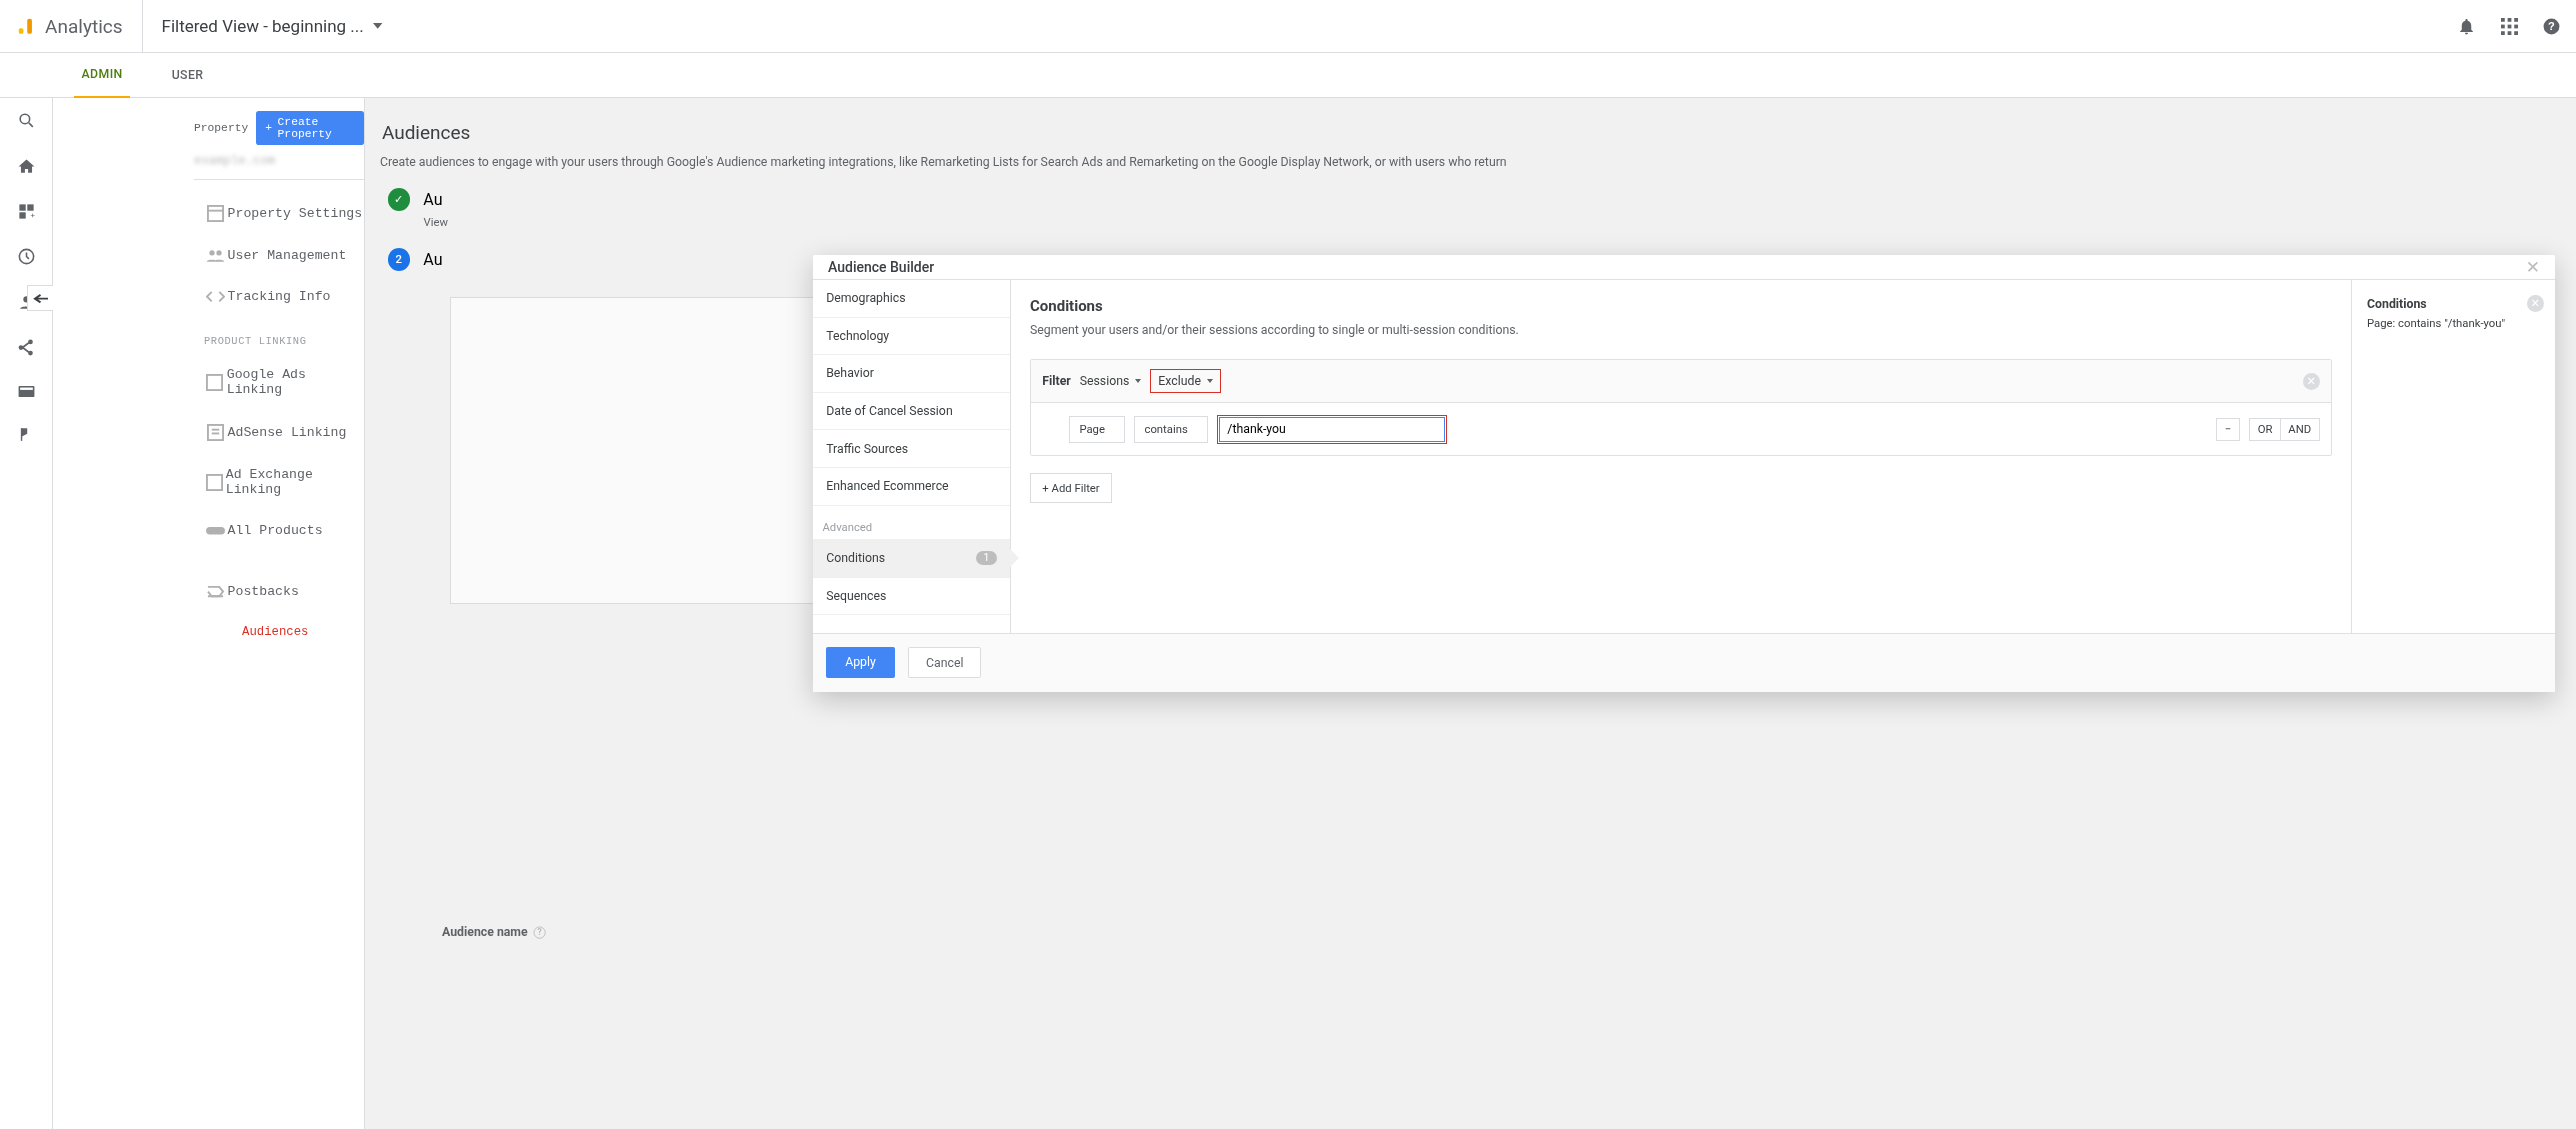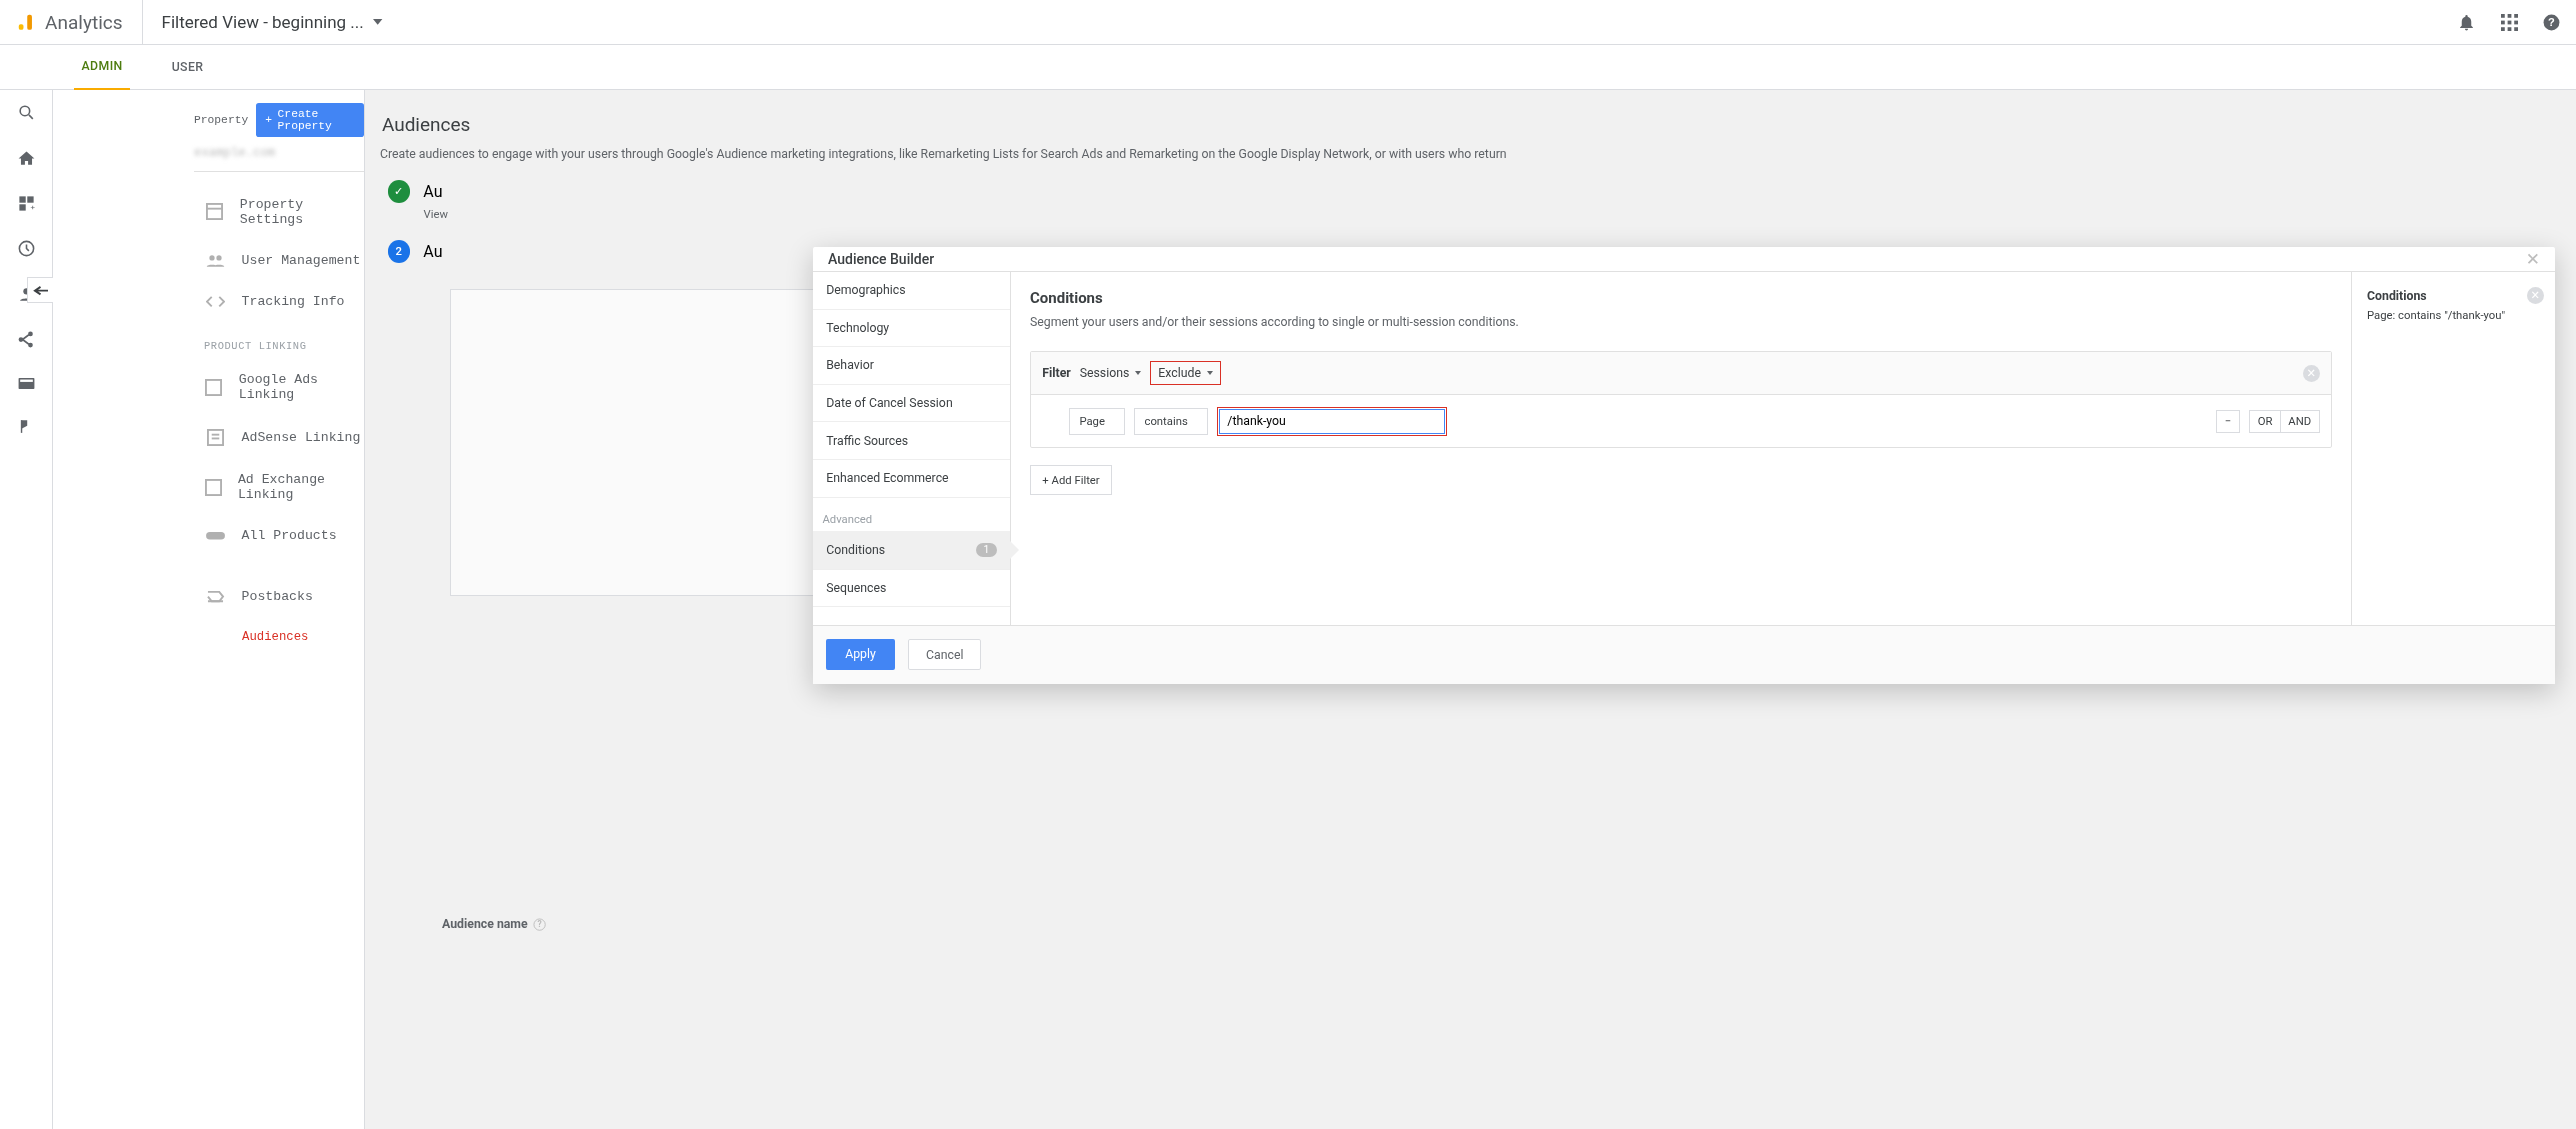--- a/index.html
+++ b/index.html
@@ -1,19 +1,19 @@
 <!DOCTYPE html>
 <html style="font-size:15px"><head>
 <meta charset="utf-8">
 <style>
   * { box-sizing: border-box; margin: 0; padding: 0; }
   body { font-family: Roboto, Arial, sans-serif; font-size: 12.3px; color: #3c4043; background: #fff; width: 2576px; height: 1130px; overflow: hidden; transform-origin: top left; }
   
   
-  .header { display: flex; align-items: center; height: 45px; border-bottom: 0.9px solid #dadce0; background: #fff; padding: 0 15px; }
+  .header { display: flex; align-items: center; height: 53px; border-bottom: 0.9px solid #dadce0; background: #fff; padding: 0 15px; }
   .logo-wrap { display: flex; align-items: center; gap: 7.5px; padding-right: 19px; }
   .logo-icon { width: 22.6px; height: 22.6px; }
   .logo-text { font-size: 19px; color: #5f6368; font-weight: 400; }
   .view-selector { display: flex; align-items: center; gap: 9.4px; font-size: 17px; color: #3c4043; border-left: 0.9px solid #dadce0; padding-left: 19px; height: 100%; cursor: pointer; }
   .header-spacer { flex: 1; }
   .header-icons { display: flex; gap: 24.5px; align-items: center; color: #5f6368; }
   .header-icons .icon { cursor: pointer; }
   
   
   .tabs-row { display: flex; align-items: center; height: 45px; border-bottom: 0.9px solid #dadce0; padding-left: 74px; gap: 34px; }
@@ -28,21 +28,21 @@
   .adminpanel { width: 311px; display: flex; background: #fff; position: relative; }
   .adminpanel-inner { flex:1;font-family:Liberation Mono, monospace; }
   
   .prop-row { display: flex; align-items: center; gap: 7.5px; padding: 13.2px 0 9.4px 141px; }
   .prop-label { font-size: 11.3px; color: #5f6368; }
   .create-btn { display: flex; align-items: center; gap: 5.7px; background: #4285f4; color: #fff; border-radius: 2.8px; font-size: 11.3px; padding: 4.7px 9.4px; cursor: pointer; }
   .prop-name { padding-left: 141px; color: #bbb; font-size: 12.3px; filter: blur(1.9px); }
   .prop-sep { border-top: 0.9px solid #e0e0e0; margin: 11.3px 0 0 141px; }
   
   .nav-list { padding-top: 11.3px; }
-  .nav-item { display: flex; align-items: center; gap: 15px; padding: 13.2px 0 13.2px 151px; cursor: pointer; color: #5f6368; font-size: 13.2px; }
+  .nav-item { display: flex; align-items: center; gap: 1px; padding: 13.2px 0 13.2px 151px; cursor: pointer; color: #5f6368; font-size: 13.2px; }
   .nav-item .nav-icon { width: 22.6px; display: flex; justify-content: center; color: #b0b0b0; }
   .nav-item.sub { padding-left: 189px; color: #d93025; font-size: 12.3px; }
   .nav-section { padding: 17px 0 7.5px 151px; font-size: 10.4px; color: #9aa0a6; letter-spacing: 0.6px; }
   
   .collapse-tab { position: absolute; left: -26.4px; top: 187px; width: 26.4px; height: 26.4px; background: #fff; border: 0.9px solid #dadce0; border-right: none; display:flex; align-items:center; justify-content:center; cursor:pointer;}
   
   
   .main { flex: 1; background: #f1f1f1; border-left: 0.9px solid #dadce0; padding: 22.6px 0 0 0; position: relative; overflow: hidden; }
   .main-inner { padding: 0 0 0 15px; }
   .main h1 { font-size: 19px; font-weight: 400; color: #3c4043; margin-bottom: 9.4px; padding-left: 1.9px;}

